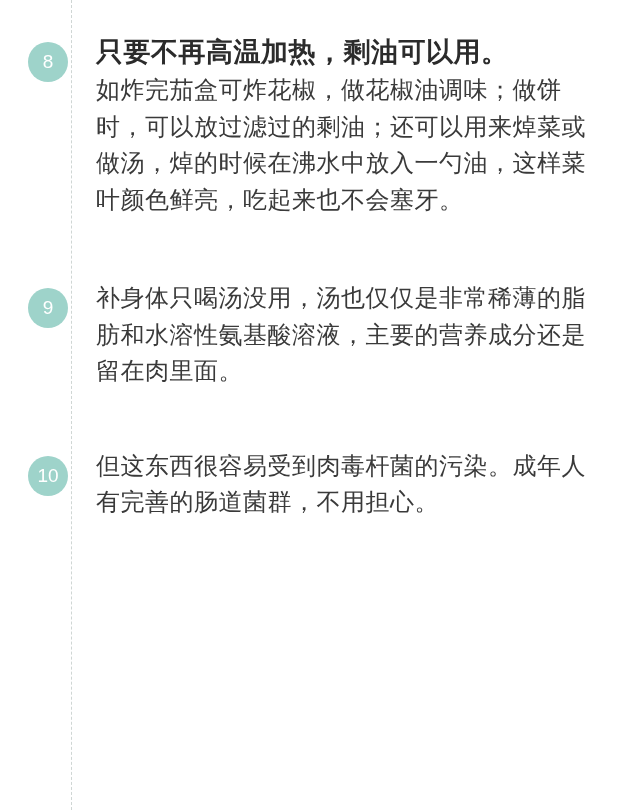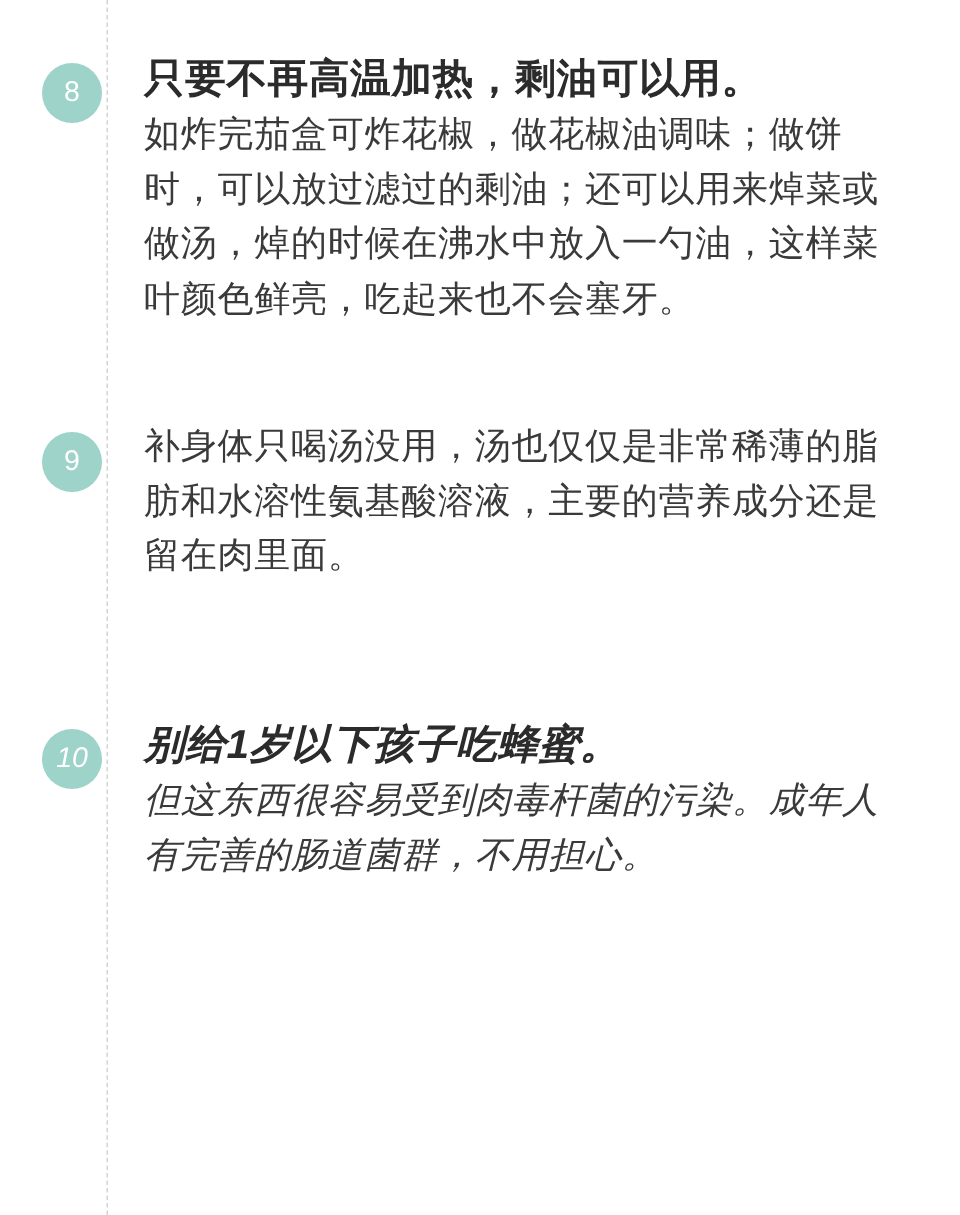--- a/index.html
+++ b/index.html
@@ -39,21 +39,21 @@
     padding: 0;
     list-style: none;
   }
   .tip {
     display: flex;
     align-items: flex-start;
     padding: 0 24px 0 0;
   }
   .tip.t8  { margin-top: 16px; }
   .tip.t9  { margin-top: 62px; }
-  .tip.t10 { margin-top: 88px; font-style: italic; }
+  .tip.t10 { margin-top: 58px; }
 
   .badge-col {
     flex: 0 0 auto;
     width: 96px;
     display: flex;
     justify-content: center;
     padding-top: 8px;
   }
   .badge {
     width: 40px;
@@ -114,19 +114,18 @@
       <div class="body-col">
         <p class="tip-text">补身体只喝汤没用，汤也仅仅是非常稀薄的脂肪和水溶性氨基酸溶液，主要的营养成分还是留在肉里面。</p>
       </div>
     </li>
 
     <li class="tip t10">
       <div class="badge-col">
         <div class="badge" style="background: rgb(158, 211, 202); color: rgb(255, 255, 255);">10</div>
       </div>
       <div class="body-col">
-        <h2 class="tip-title">别给1岁以下孩子吃蜂蜜。</h2>
         <p class="tip-text">但这东西很容易受到肉毒杆菌的污染。成年人有完善的肠道菌群，不用担心。</p>
       </div>
     </li>
 
   </ul>
 </div>
 
 </body></html>

